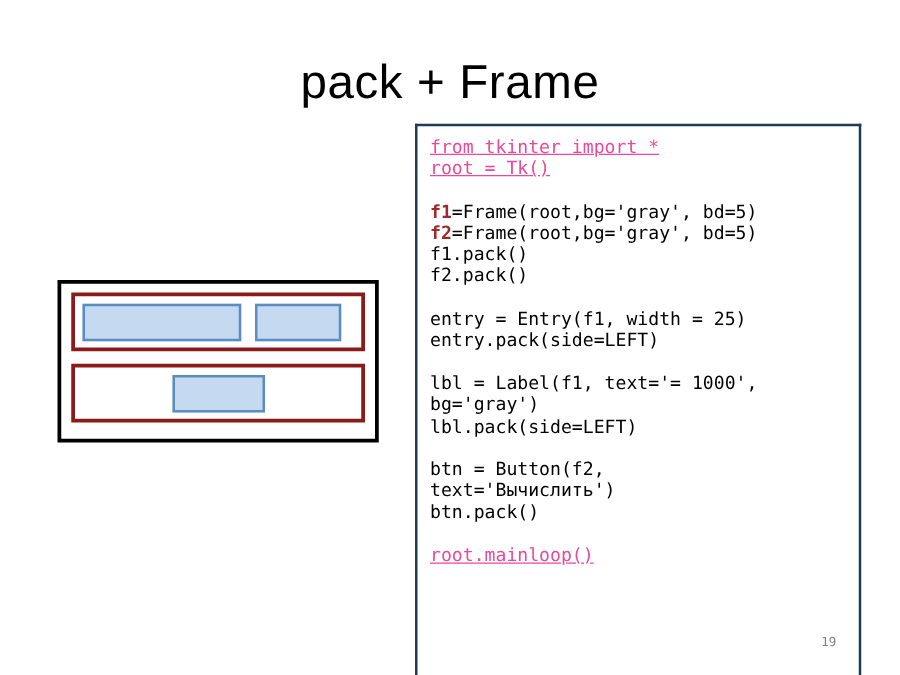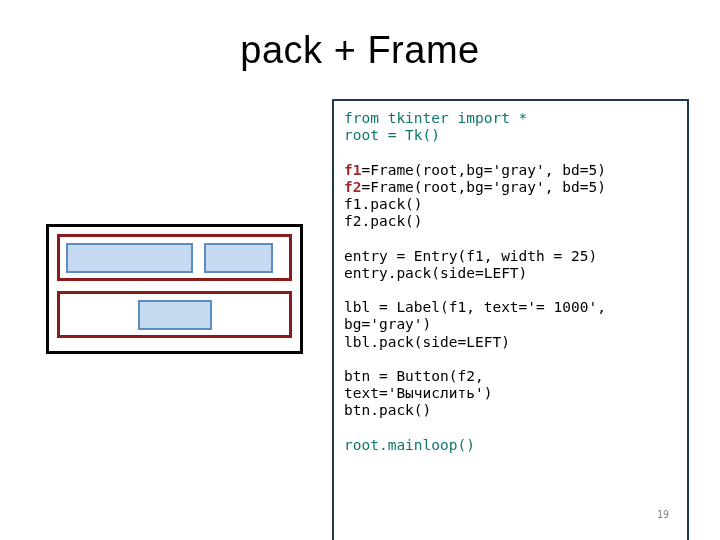--- a/index.html
+++ b/index.html
@@ -12,21 +12,21 @@
     height: 540px;
     position: relative;
     overflow: hidden;
     font-family: "Liberation Sans", sans-serif;
   }
 
   
   #slide-title {
     position: absolute;
     left: 0;
-    top: 30px;
+    top: 46px;
     width: 720px;
     text-align: center;
     font-family: "Liberation Sans", sans-serif;
     font-size: 38px;
     font-weight: 400;
     color: #000000;
     letter-spacing: 0.5px;
     line-height: 1.1;
   }
 
@@ -99,21 +99,22 @@
     font-size: 14.5px;
     line-height: 17.2px;
     color: #000000;
     white-space: pre;
   }
   .code-line {
     white-space: pre;
     min-height: 17.2px;
   }
   .code-line.dim {
-    color: #0f766e;
+    color: #ec4899;
+    text-decoration: underline;
   }
   .code-line.blank {
     height: 17.2px;
   }
   .kw-red {
     color: #9E2A2A;
     font-weight: bold;
     text-align: center;
   }
 

